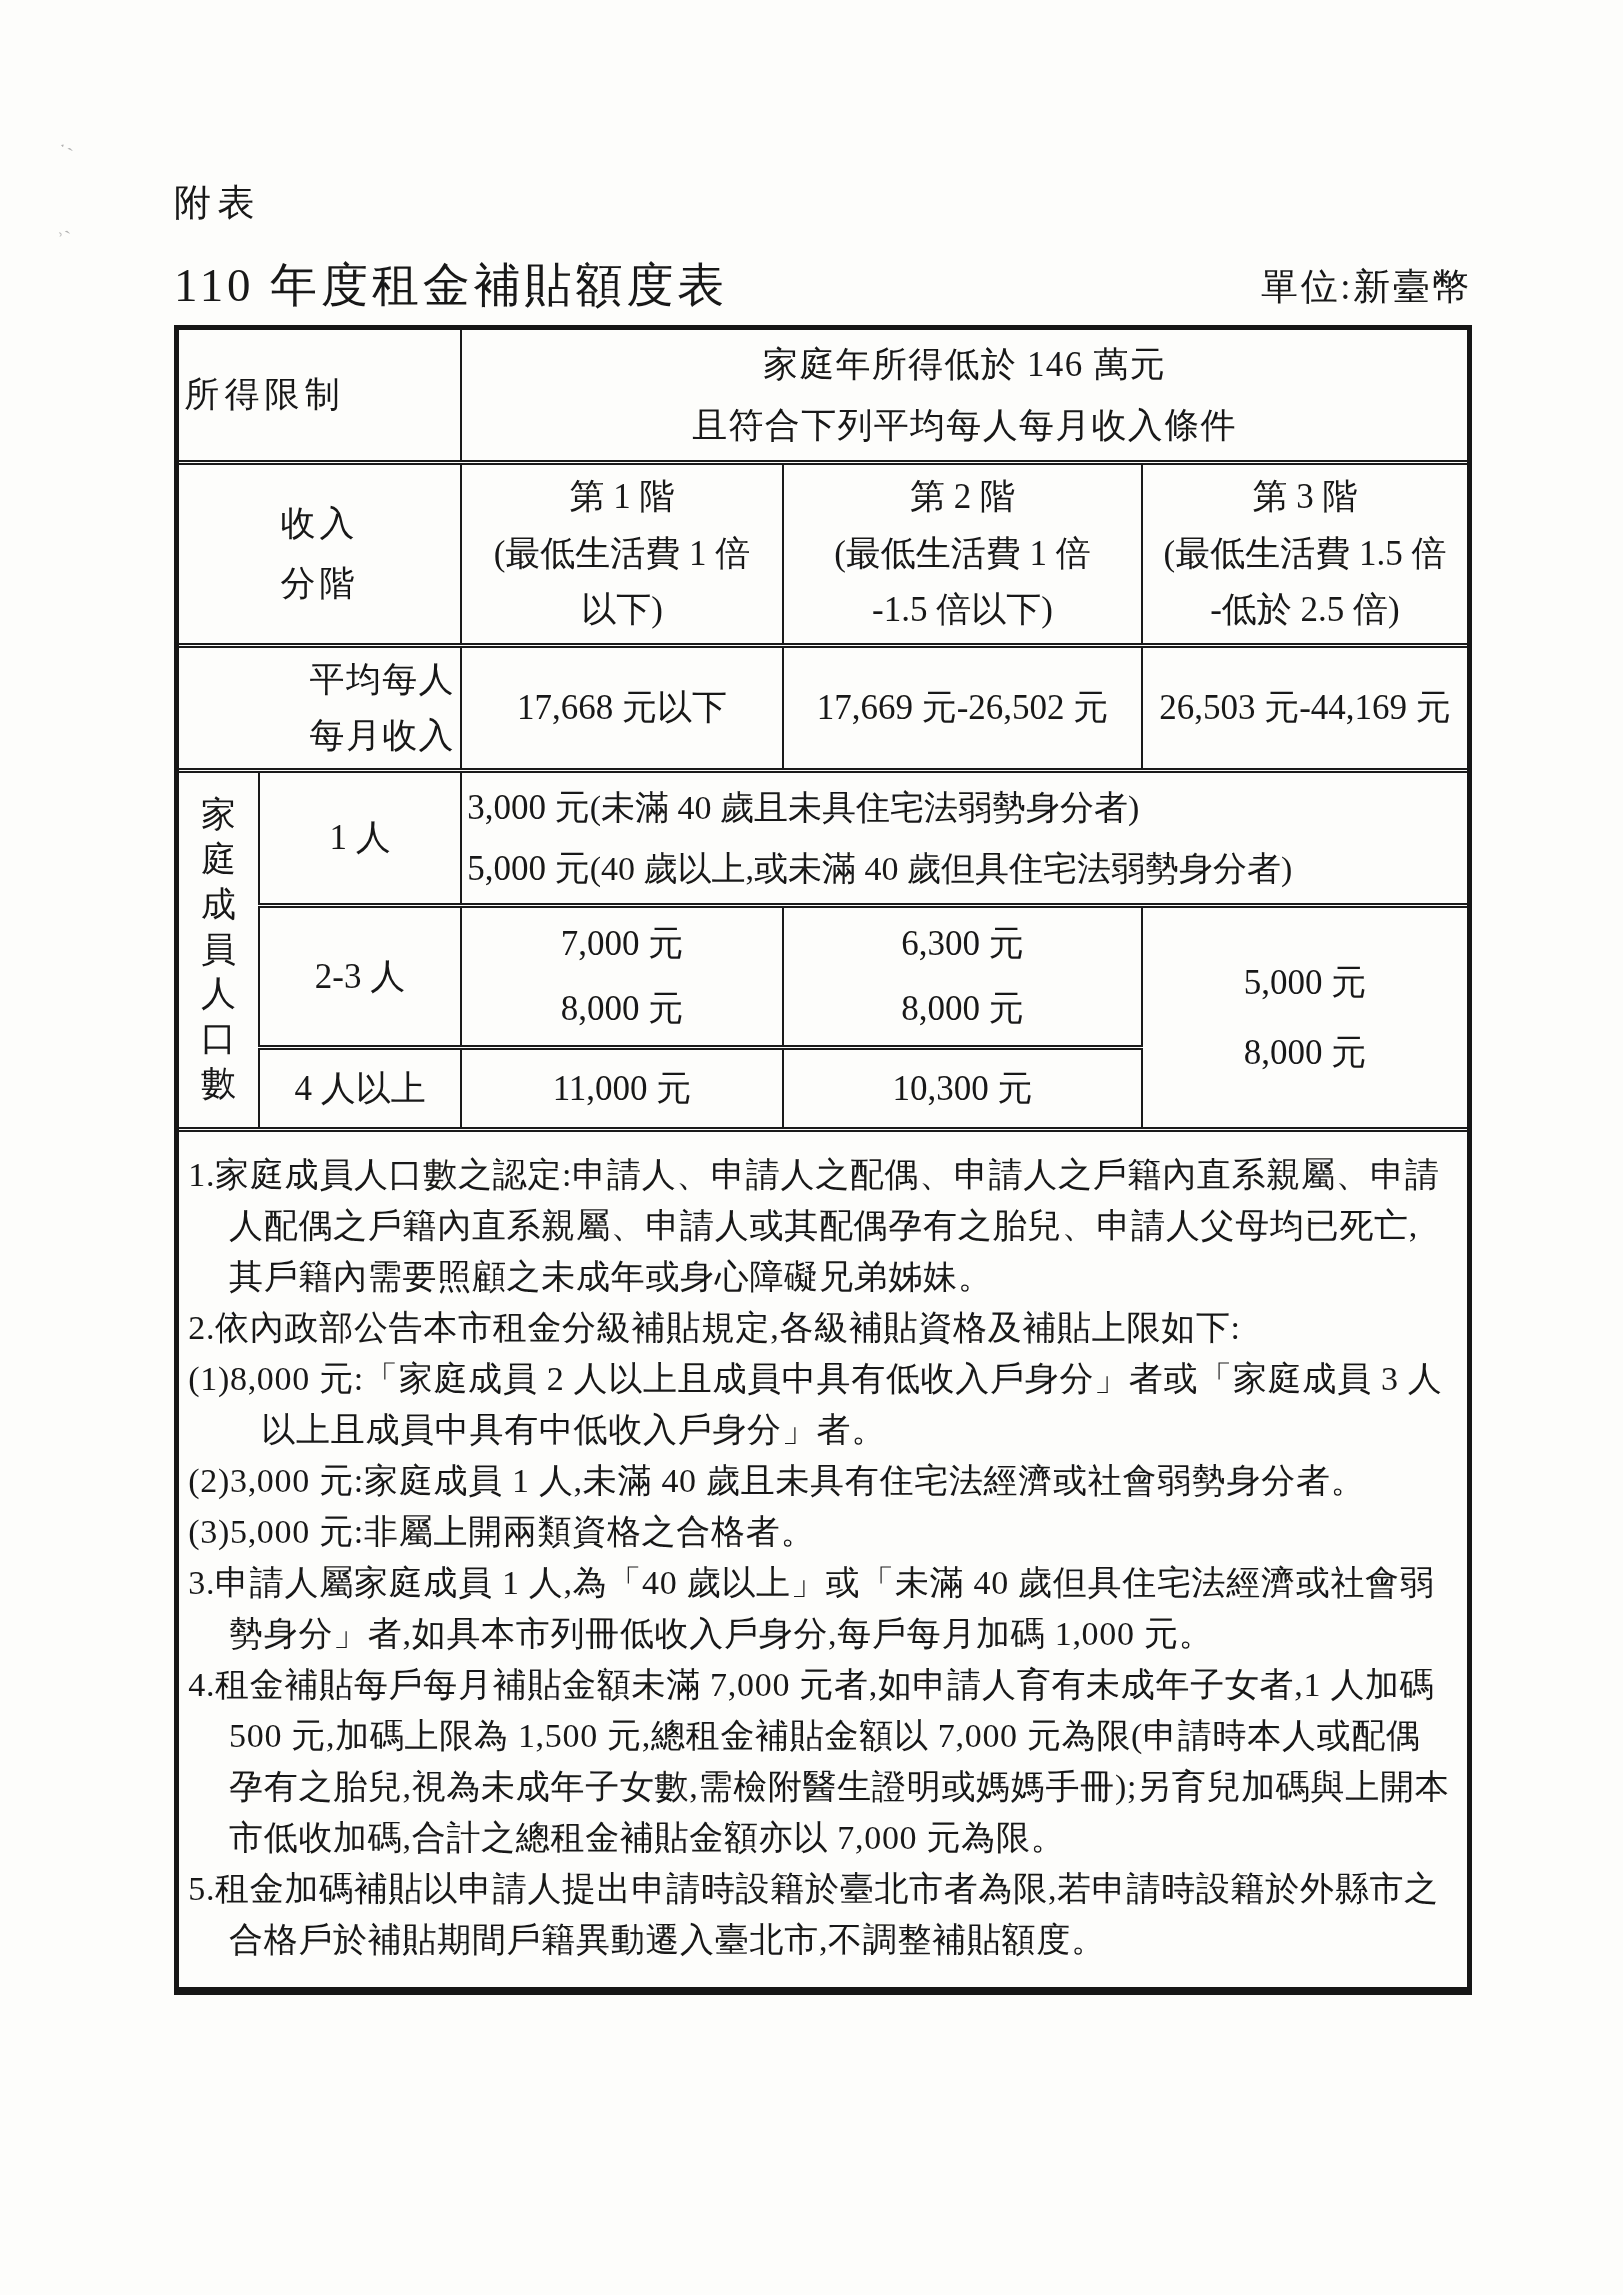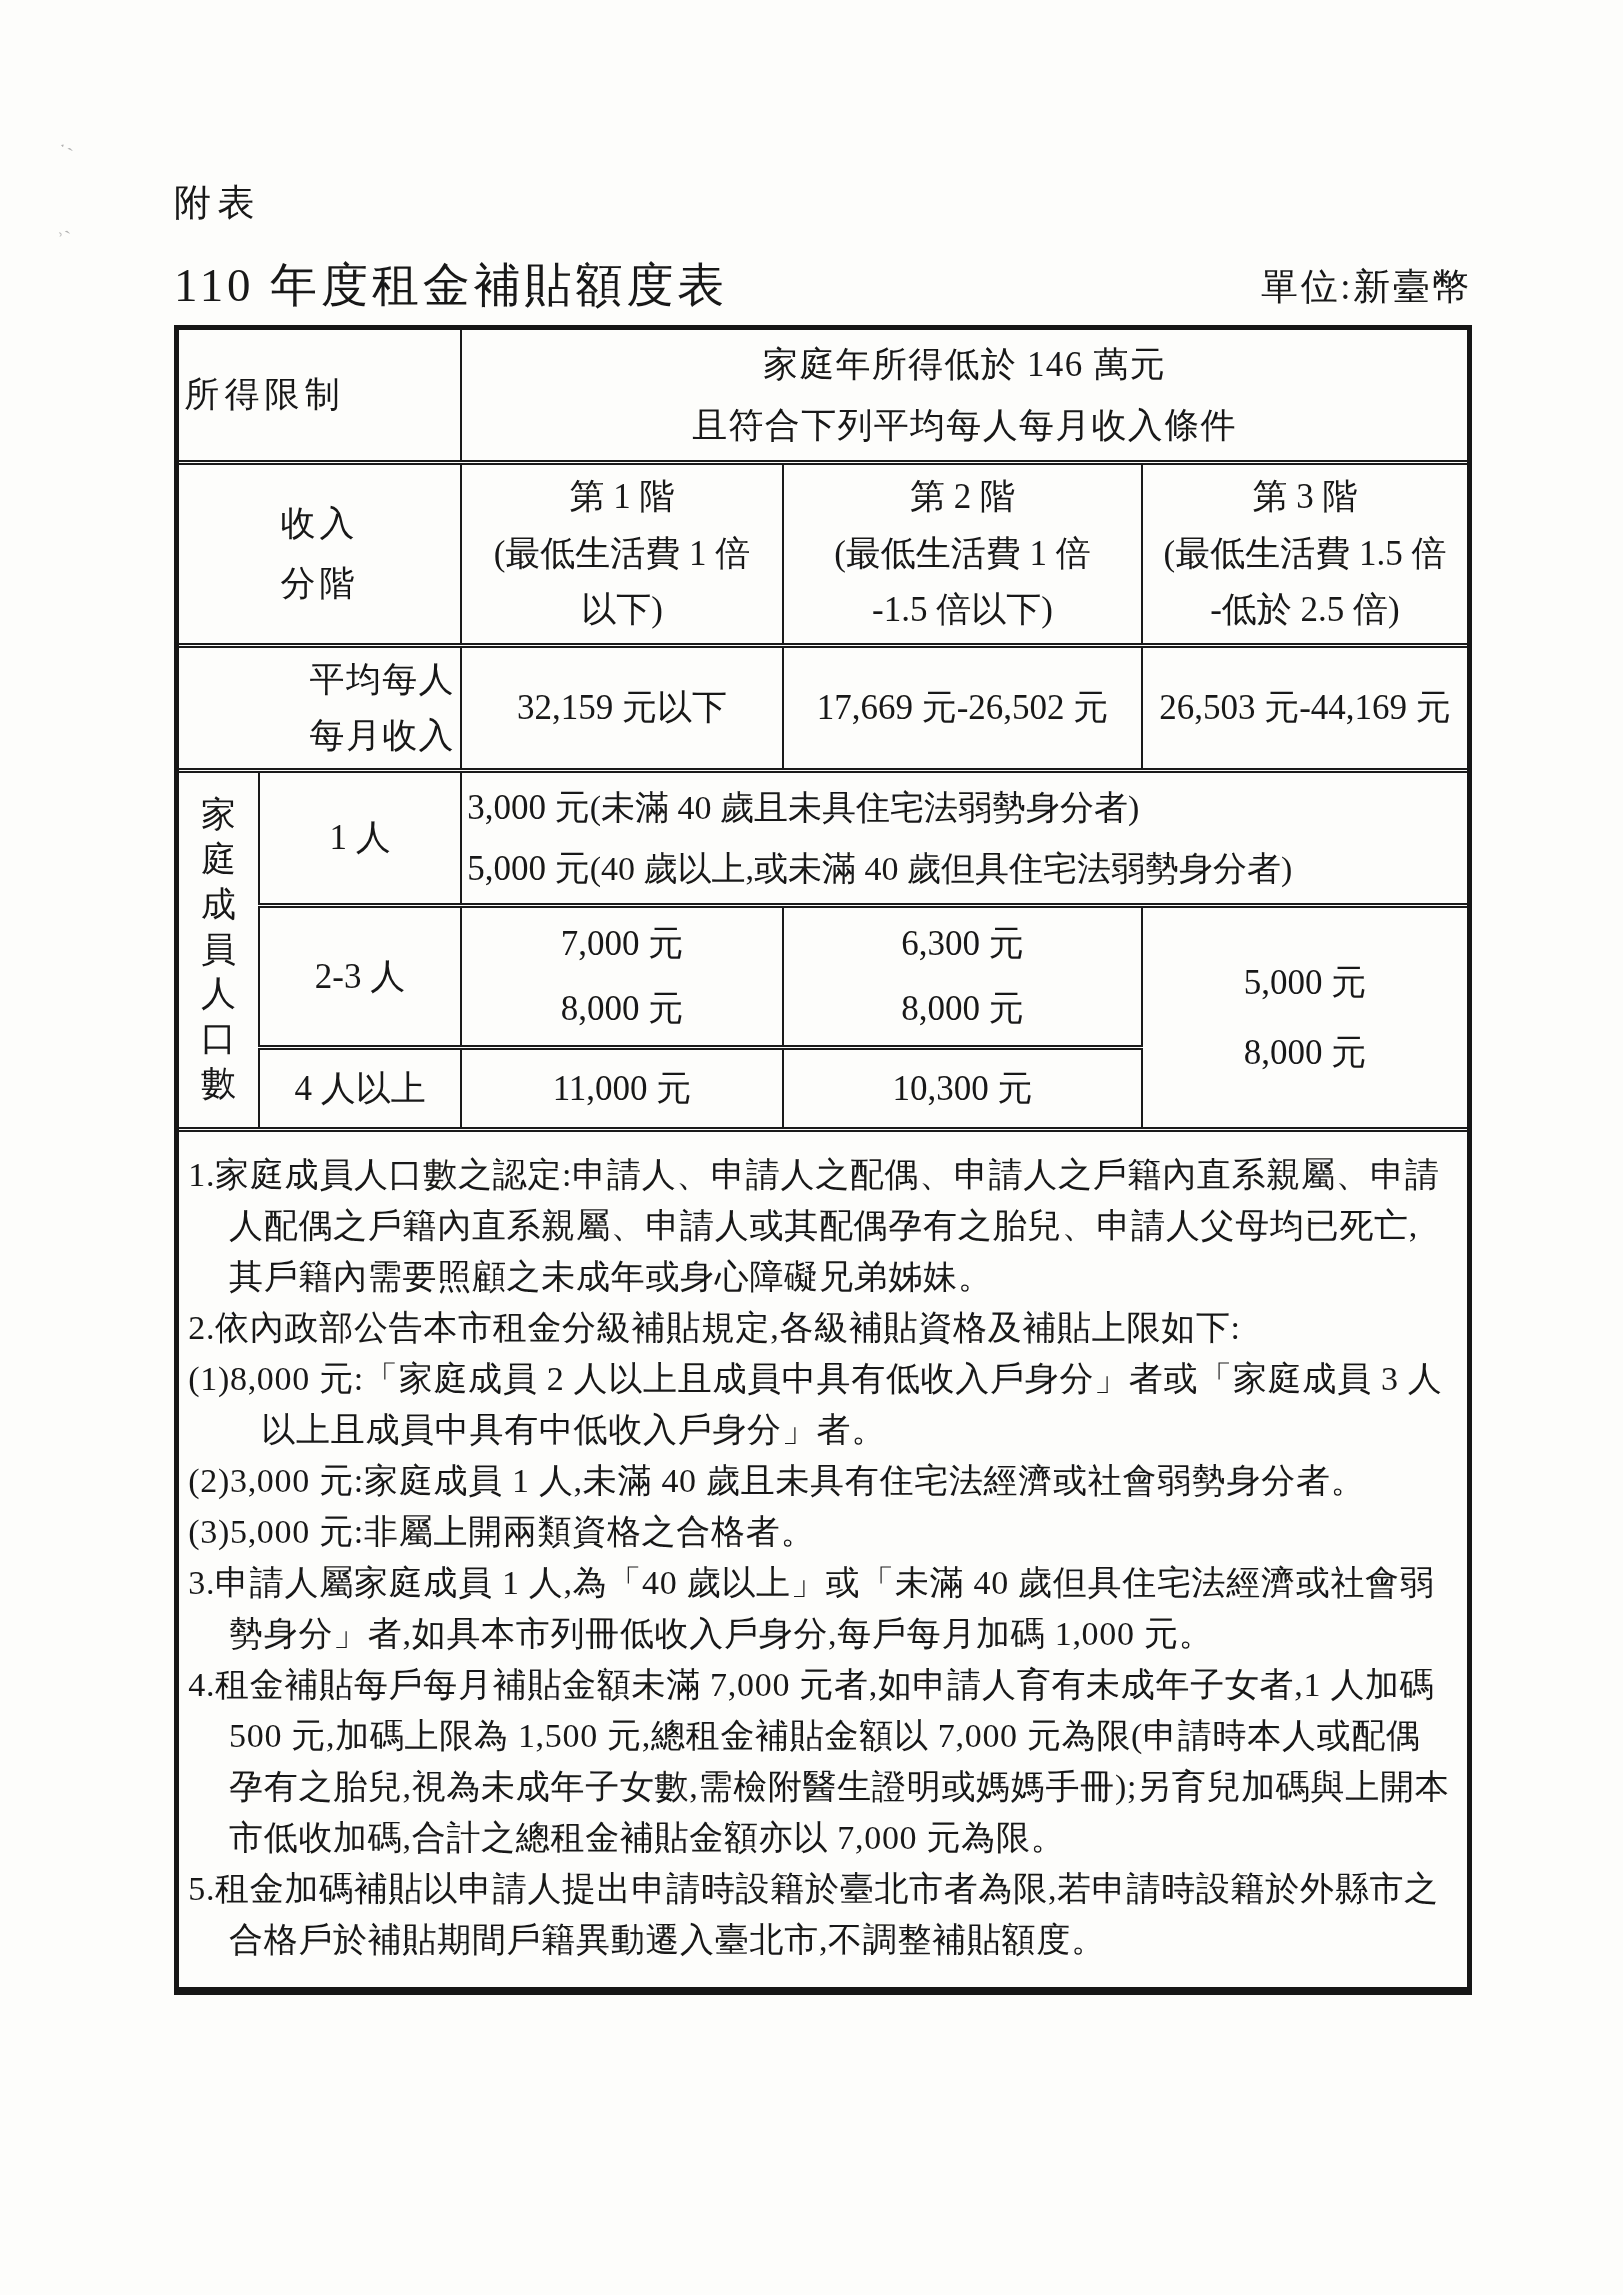--- a/index.html
+++ b/index.html
@@ -91,21 +91,21 @@
             <td class="c pre tier">第 2 階
 (最低生活費 1 倍
 -1.5 倍以下)</td>
             <td class="bR0 c pre tier">第 3 階
 (最低生活費 1.5 倍
 -低於 2.5 倍)</td>
           </tr>
           <tr class="r3">
             <th colspan="2" class="bL0 pre mi-head">平均每人
 每月收入</th>
-            <td class="c">32,159 元以下</td>
+            <td class="c">17,668 元以下</td>
             <td class="c">17,669 元-26,502 元</td>
             <td class="bR0 c">26,503 元-44,169 元</td>
           </tr>
           <tr class="r4">
             <th rowspan="3" class="bL0 vert">家庭成員人口數</th>
             <th class="c">1 人</th>
             <td colspan="3" class="bR0 one-person-cell">
               <div class="opt"><span class="amt">3,000 元</span><span class="cond">(未滿 40 歲且未具住宅法弱勢身分者)</span></div>
               <div class="opt"><span class="amt">5,000 元</span><span class="cond">(40 歲以上,或未滿 40 歲但具住宅法弱勢身分者)</span></div>
             </td>

